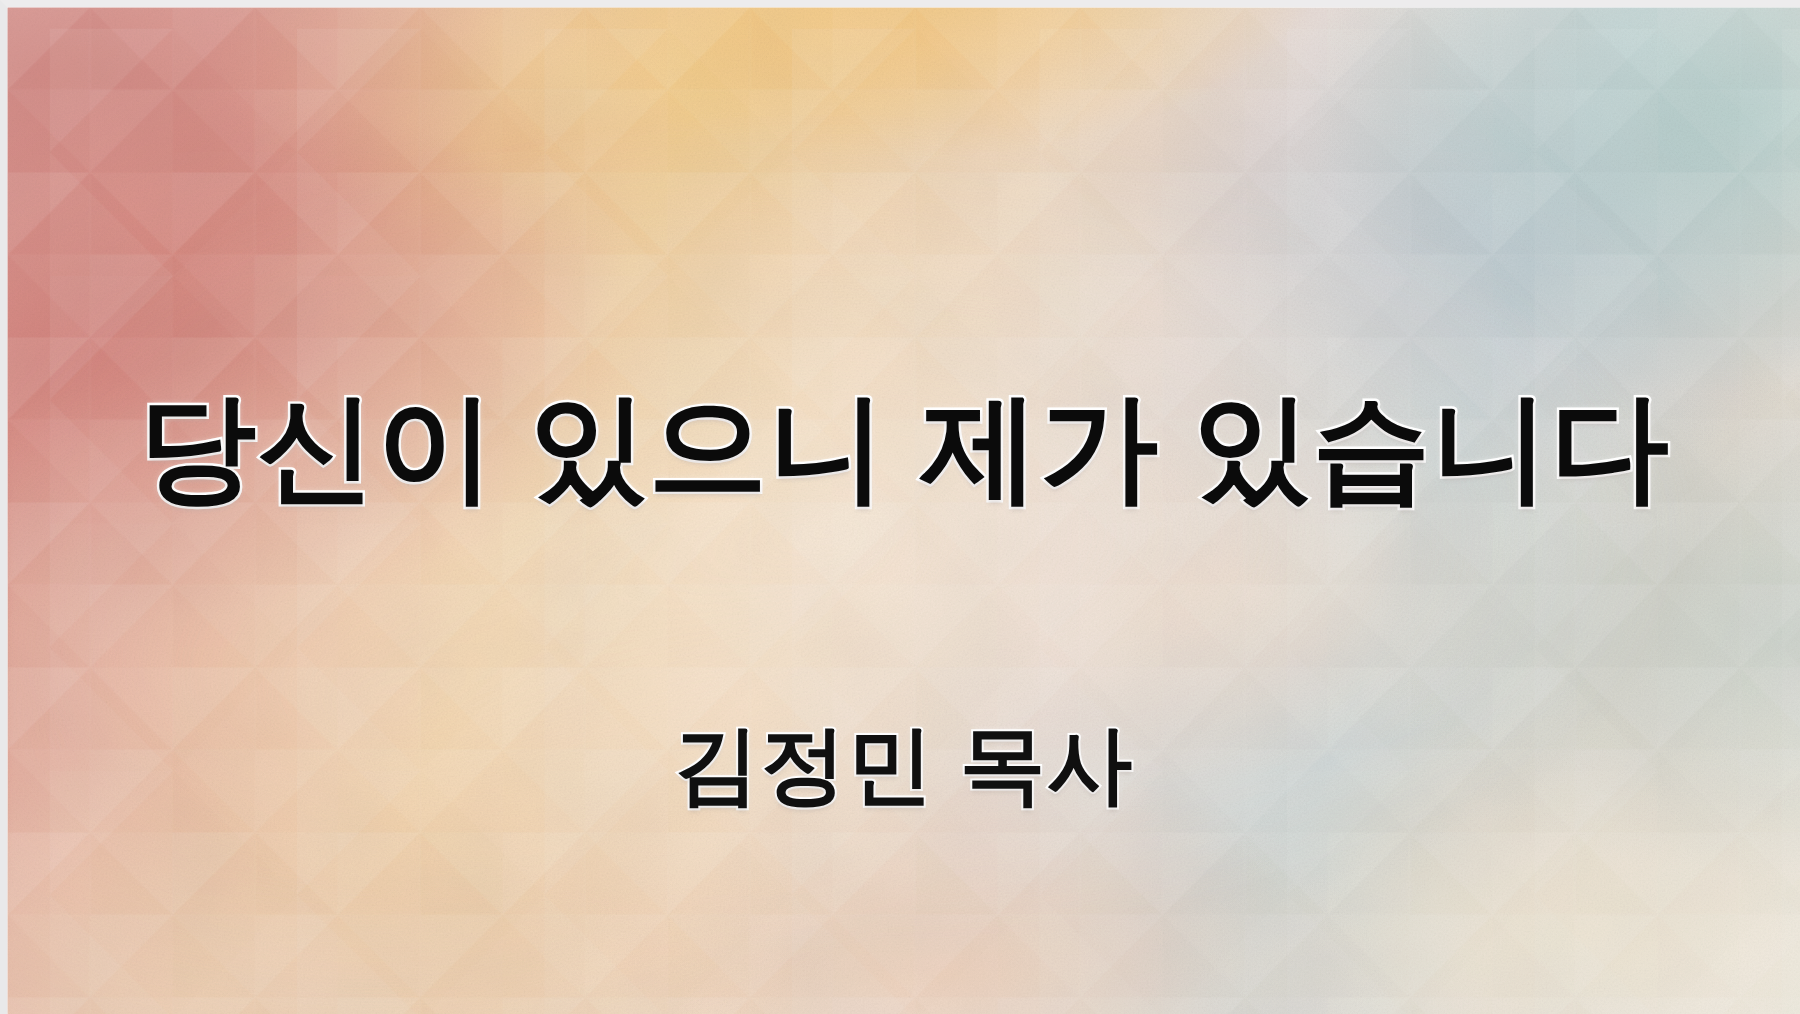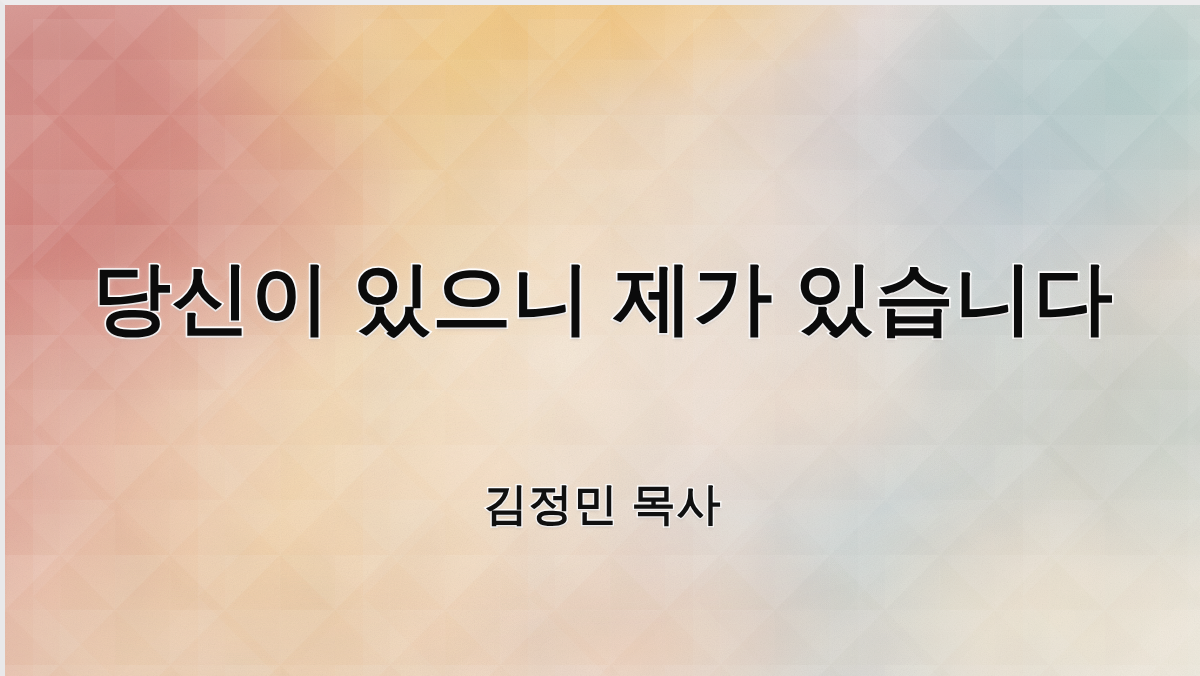--- a/index.html
+++ b/index.html
@@ -112,21 +112,21 @@
       0 0 5px rgba(255,255,255,0.65),
       0 2px 3px rgba(120,100,95,0.30);
   }
 
   .slide-subtitle {
     position: absolute;
     left: 0;
     right: 0;
     top: 477px;
     text-align: center;
-    font-size: 44px;
+    font-size: 57px;
     line-height: 1.0;
     font-weight: 700;
     letter-spacing: 1px;
     color: #101010;
     white-space: nowrap;
     -webkit-text-stroke: 2.6px #ffffff;
     paint-order: stroke fill;
     text-shadow:
       0 0 2px rgba(255,255,255,0.95),
       0 0 4px rgba(255,255,255,0.60),

